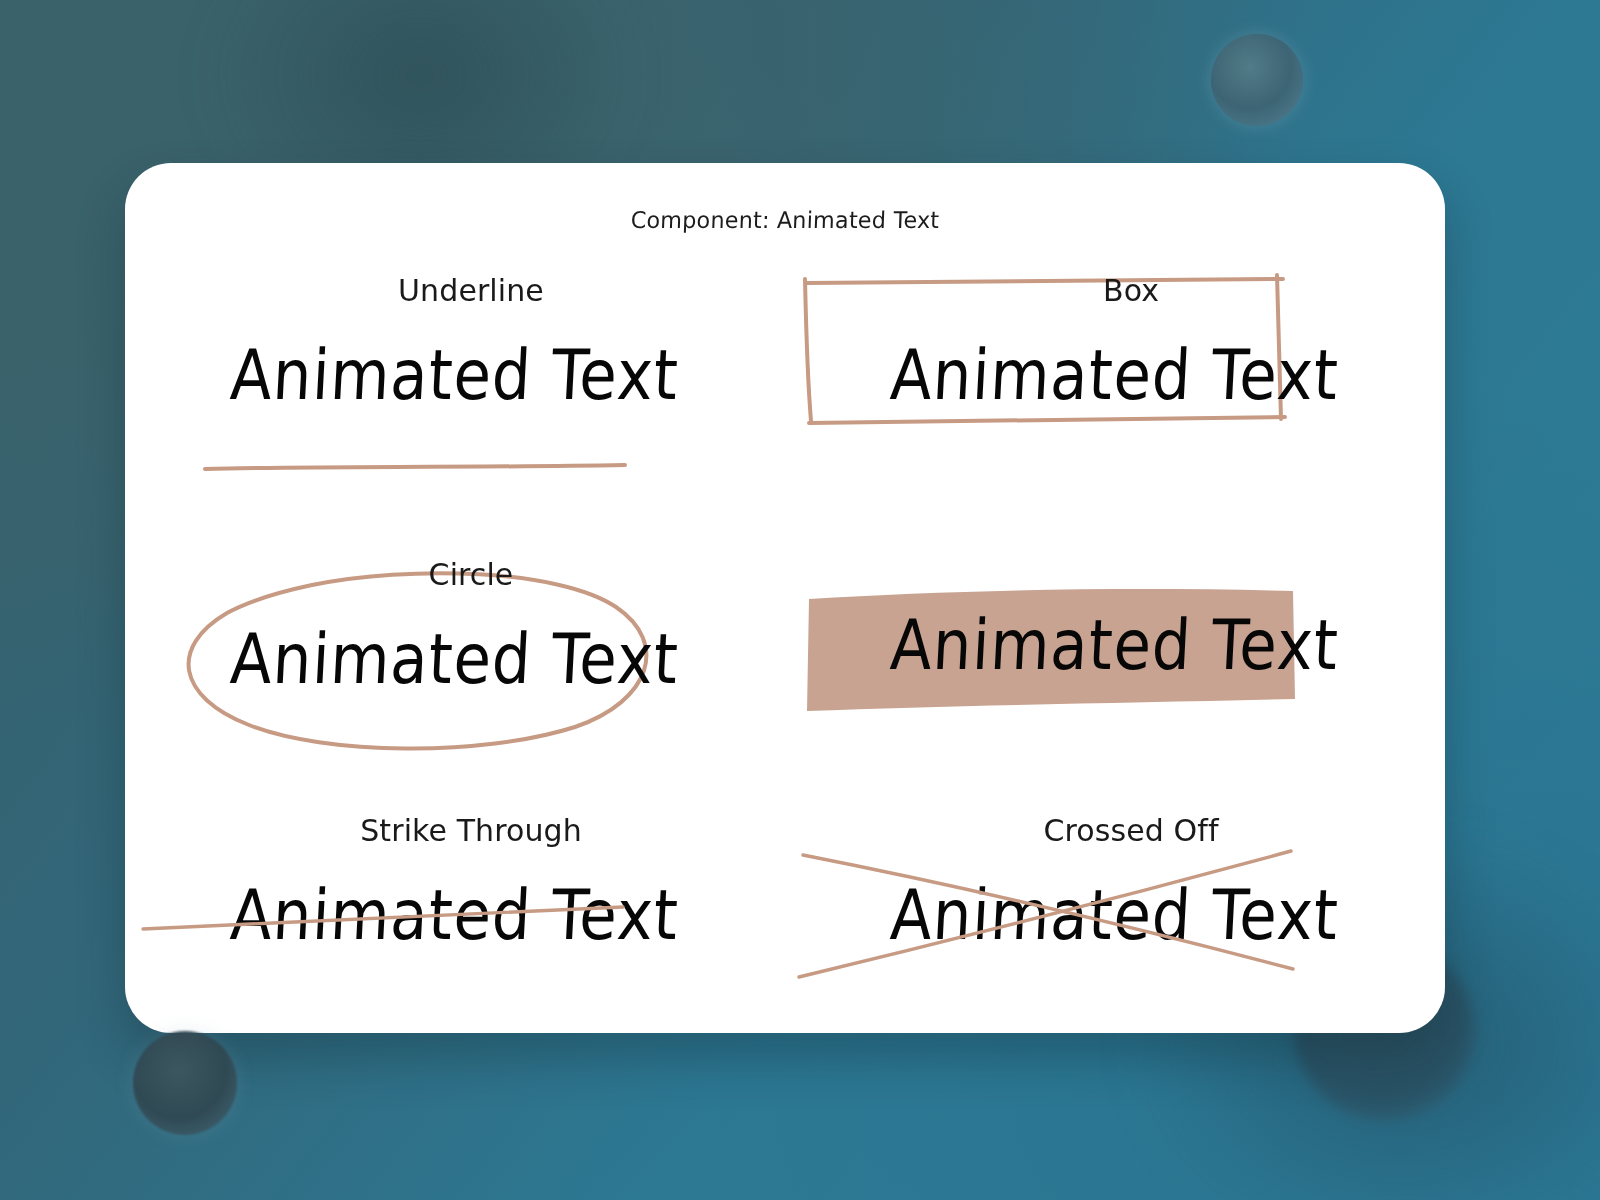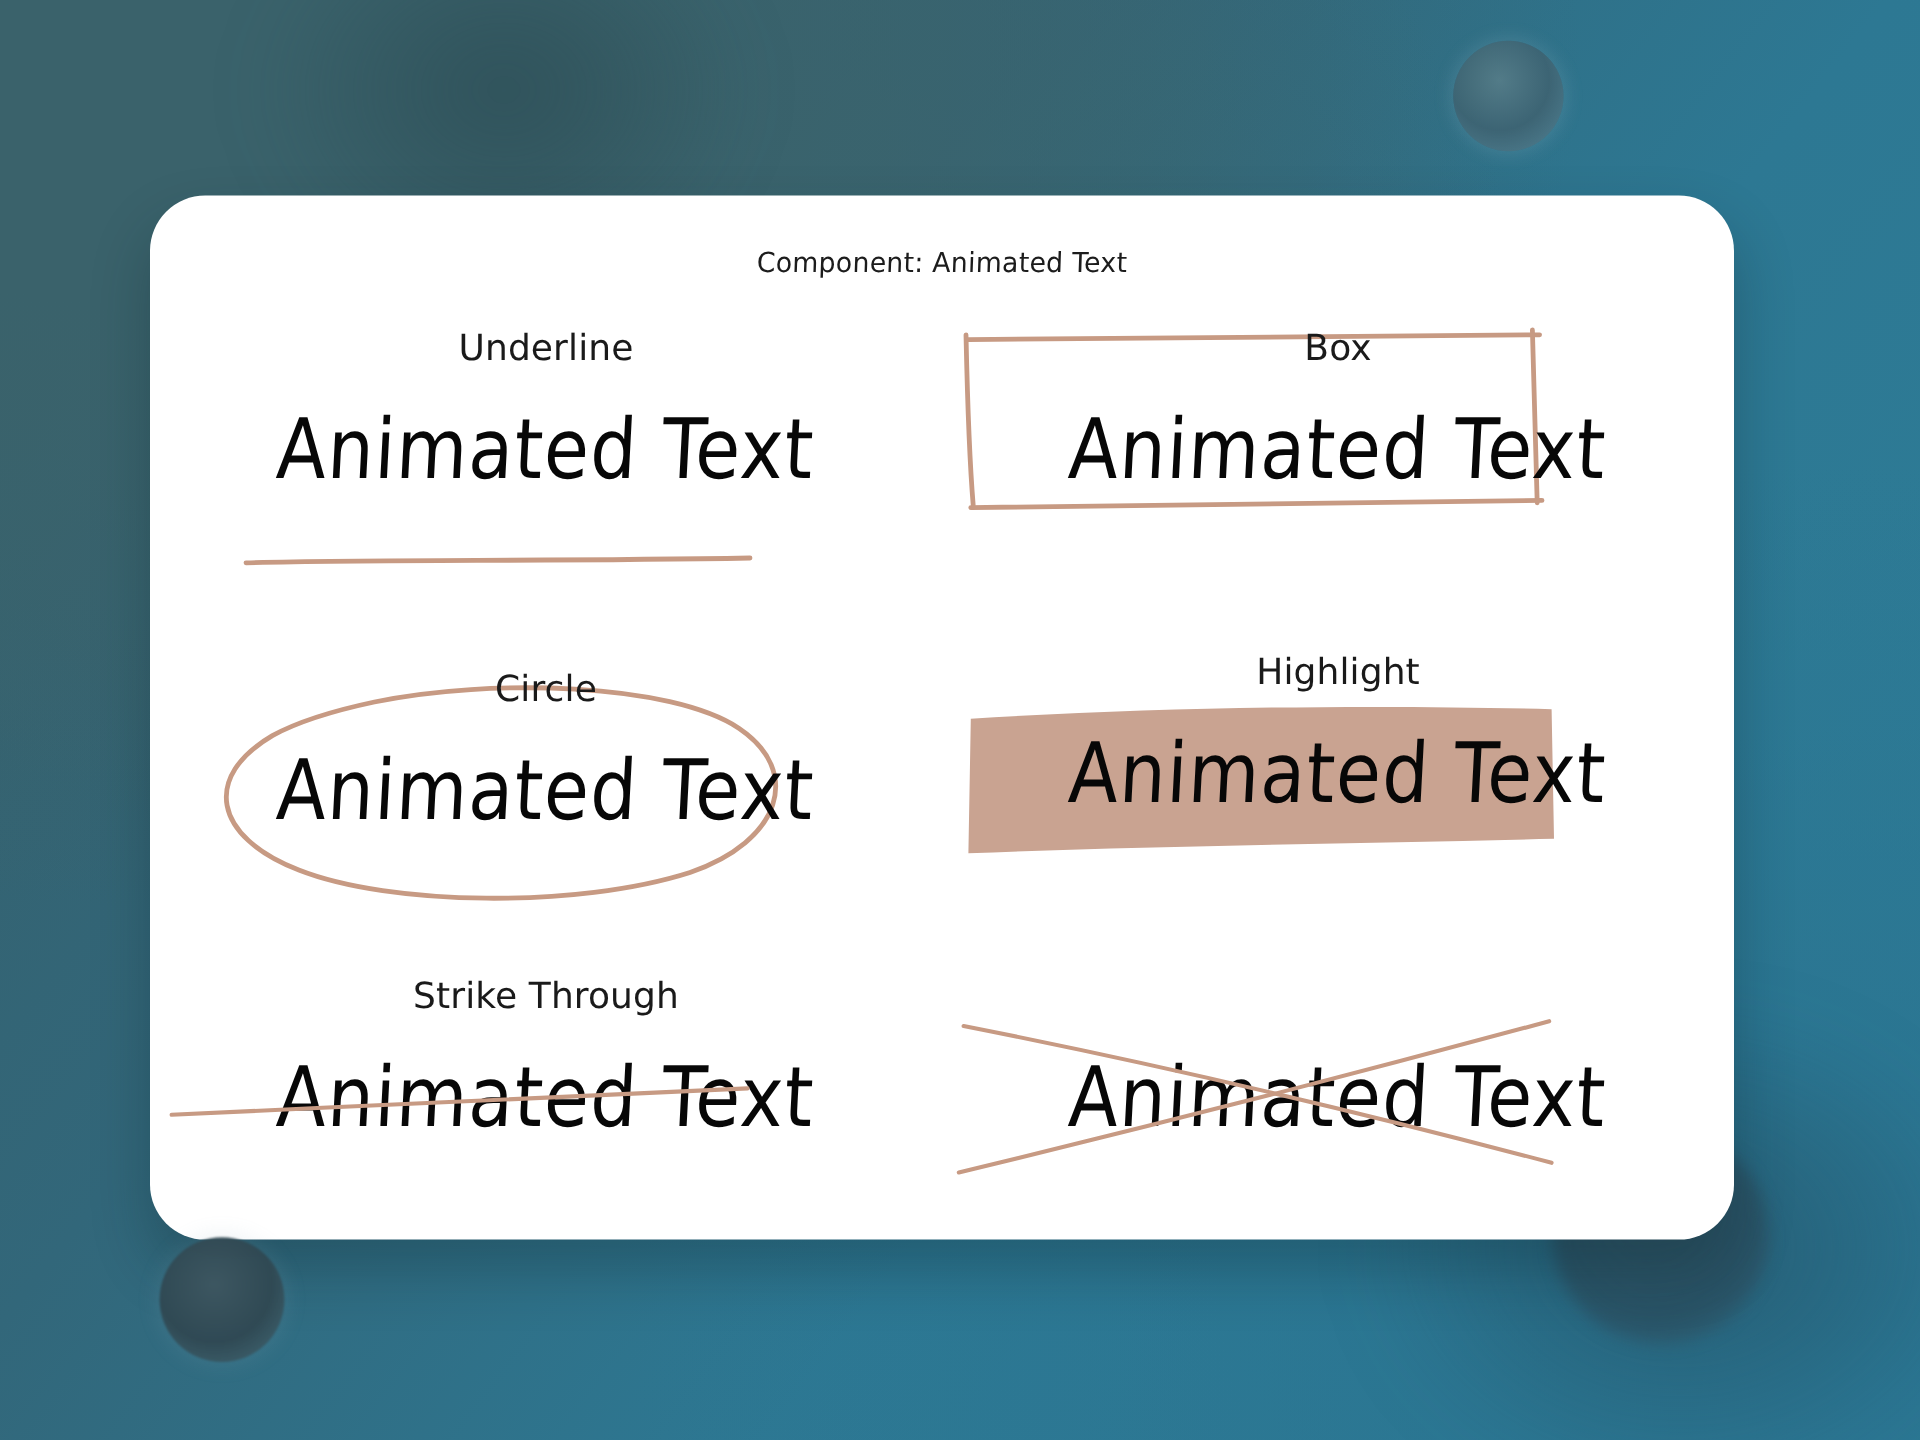--- a/index.html
+++ b/index.html
@@ -128,20 +128,21 @@
     position: absolute;
     top: 12px;
     left: 0;
     width: 100%;
     text-align: center;
     font-family: "DejaVu Sans", sans-serif;
     font-size: 30px;
     color: #1a1a1a;
     letter-spacing: .1px;
     z-index: 3;
+    padding-left: 16px;
   }
 
   
   .demo-wrap {
     position: absolute;
     left: 0;
     top: 48px;
     width: 100%;
     height: 130px;
     display: flex;
@@ -234,40 +235,40 @@
           <path class="ink" d="M183 24
                    C 280 4, 430 8, 487 46
                    C 540 82, 522 140, 446 166
                    C 352 196, 196 194, 120 164
                    C 48 136, 40 86, 98 52
                    C 120 40, 150 31, 183 24 Z" transform="translate(4,16) scale(1.0)"></path>
         </svg>
       </div>
 
       <div class="cell c-hil">
-        <div class="cell-label">Highlight</div>
         <svg class="anno behind" viewBox="0 0 660 256">
           <path class="ink-fill" d="M24 68 C 180 58, 360 56, 508 60 L 510 168 C 350 172, 176 174, 22 180 Z"></path>
         </svg>
         <div class="demo-wrap">
           <div class="demo-text">Animated Text</div>
         </div>
       </div>
 
       <div class="cell c-str">
         <div class="cell-label">Strike Through</div>
         <div class="demo-wrap">
           <div class="demo-text">Animated Text</div>
         </div>
         <svg class="anno front" viewBox="0 0 660 256">
           <path class="ink ink-thin" d="M18 128 C 180 120, 350 114, 498 106"></path>
         </svg>
       </div>
 
       <div class="cell c-cro">
+        <div class="cell-label">Crossed Off</div>
         <div class="demo-wrap">
           <div class="demo-text">Animated Text</div>
         </div>
         <svg class="anno front" viewBox="0 0 660 256">
           <path class="ink ink-thin" d="M18 54 C 180 86, 350 126, 508 168"></path>
           <path class="ink ink-thin" d="M14 176 C 172 138, 344 94, 506 50"></path>
         </svg>
       </div>
 
     </div>

